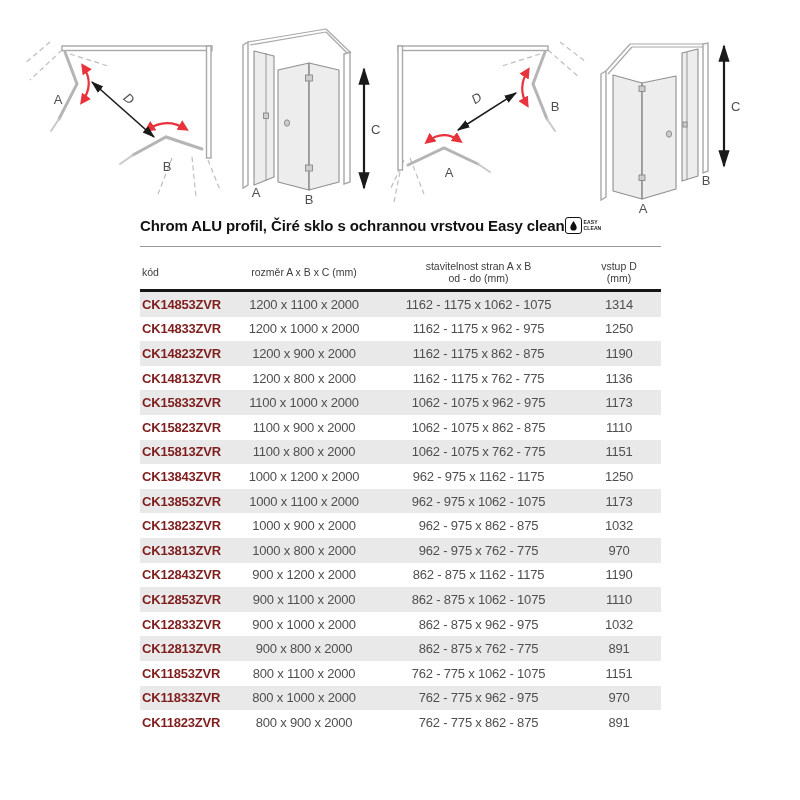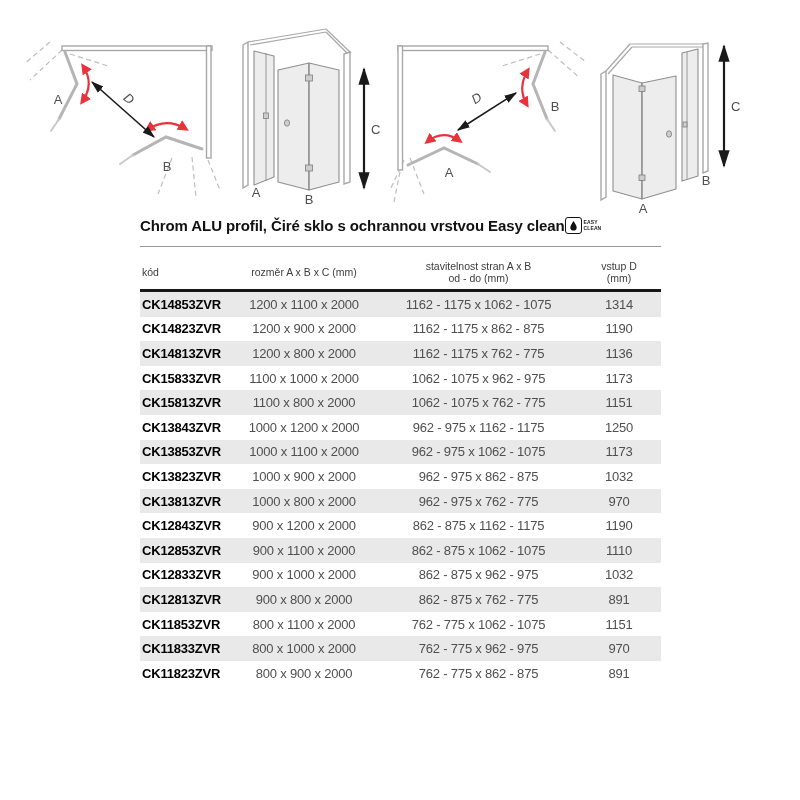--- a/index.html
+++ b/index.html
@@ -37,21 +37,21 @@
 
   
   .spec-table-wrap{position:absolute;left:140px;top:246px;width:521px;}
   table{border-collapse:collapse;table-layout:fixed;width:521px;}
   thead th{border-top:1px solid #9a9a9a;border-bottom:3px solid #161616;
            font-weight:normal;font-size:10.5px;color:#3c3c3c;line-height:12px;
            padding:12px 0 4px;height:26px;vertical-align:middle;text-align:center;}
   th.col-code{text-align:left;padding-left:2px;}
   tbody td{height:24.6px;font-size:13px;color:#4f4f4f;text-align:center;padding:0;
            letter-spacing:-0.2px;white-space:nowrap;}
-  tbody td.code{text-align:left;font-weight:bold;color:#000000;padding-left:2px;margin-top:44px;}
+  tbody td.code{text-align:left;font-weight:bold;color:#7f1d1d;padding-left:2px;margin-top:44px;}
   tbody tr:nth-child(odd){background:#e9e9e9;}
 </style>
 </head>
 <body>
 
 <div class="page">
 
   <svg id="dg1" class="dg" width="210" height="190" viewBox="0 0 210 190">
     <defs>
       <marker id="arrB" viewBox="0 0 10 10" refX="9" refY="5" markerWidth="8" markerHeight="8" orient="auto-start-reverse">
@@ -195,38 +195,50 @@
         </tr>
       </thead>
       <tbody>
           <tr>
             <td class="code">CK14853ZVR</td>
             <td>1200 x 1100 x 2000</td>
             <td>1162 - 1175 x 1062 - 1075</td>
             <td>1314</td>
           </tr>
           <tr>
+            <td class="code">CK14833ZVR</td>
+            <td>1200 x 1000 x 2000</td>
+            <td>1162 - 1175 x 962 - 975</td>
+            <td>1250</td>
+          </tr>
+          <tr>
             <td class="code">CK14823ZVR</td>
             <td>1200 x 900 x 2000</td>
             <td>1162 - 1175 x 862 - 875</td>
             <td>1190</td>
           </tr>
           <tr>
             <td class="code">CK14813ZVR</td>
             <td>1200 x 800 x 2000</td>
             <td>1162 - 1175 x 762 - 775</td>
             <td>1136</td>
           </tr>
           <tr>
             <td class="code">CK15833ZVR</td>
             <td>1100 x 1000 x 2000</td>
             <td>1062 - 1075 x 962 - 975</td>
             <td>1173</td>
           </tr>
           <tr>
+            <td class="code">CK15823ZVR</td>
+            <td>1100 x 900 x 2000</td>
+            <td>1062 - 1075 x 862 - 875</td>
+            <td>1110</td>
+          </tr>
+          <tr>
             <td class="code">CK15813ZVR</td>
             <td>1100 x 800 x 2000</td>
             <td>1062 - 1075 x 762 - 775</td>
             <td>1151</td>
           </tr>
           <tr>
             <td class="code">CK13843ZVR</td>
             <td>1000 x 1200 x 2000</td>
             <td>962 - 975 x 1162 - 1175</td>
             <td>1250</td>

